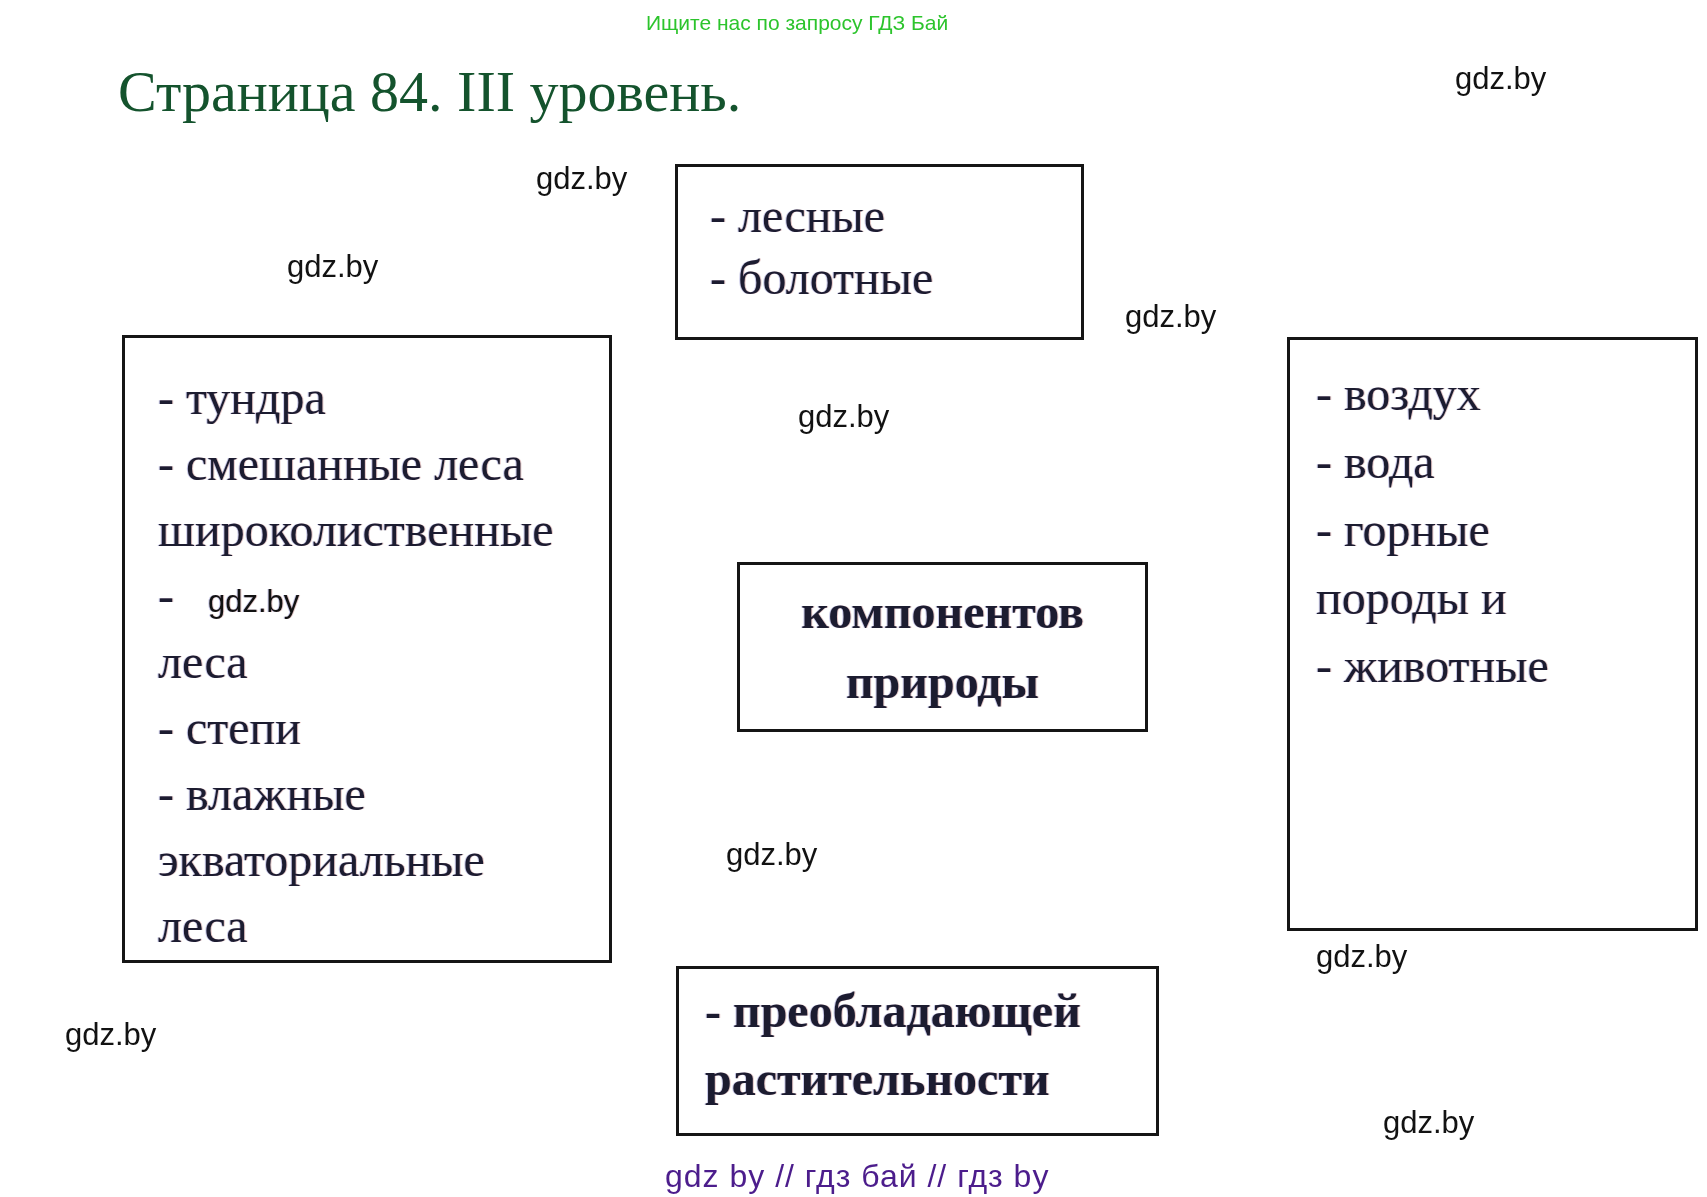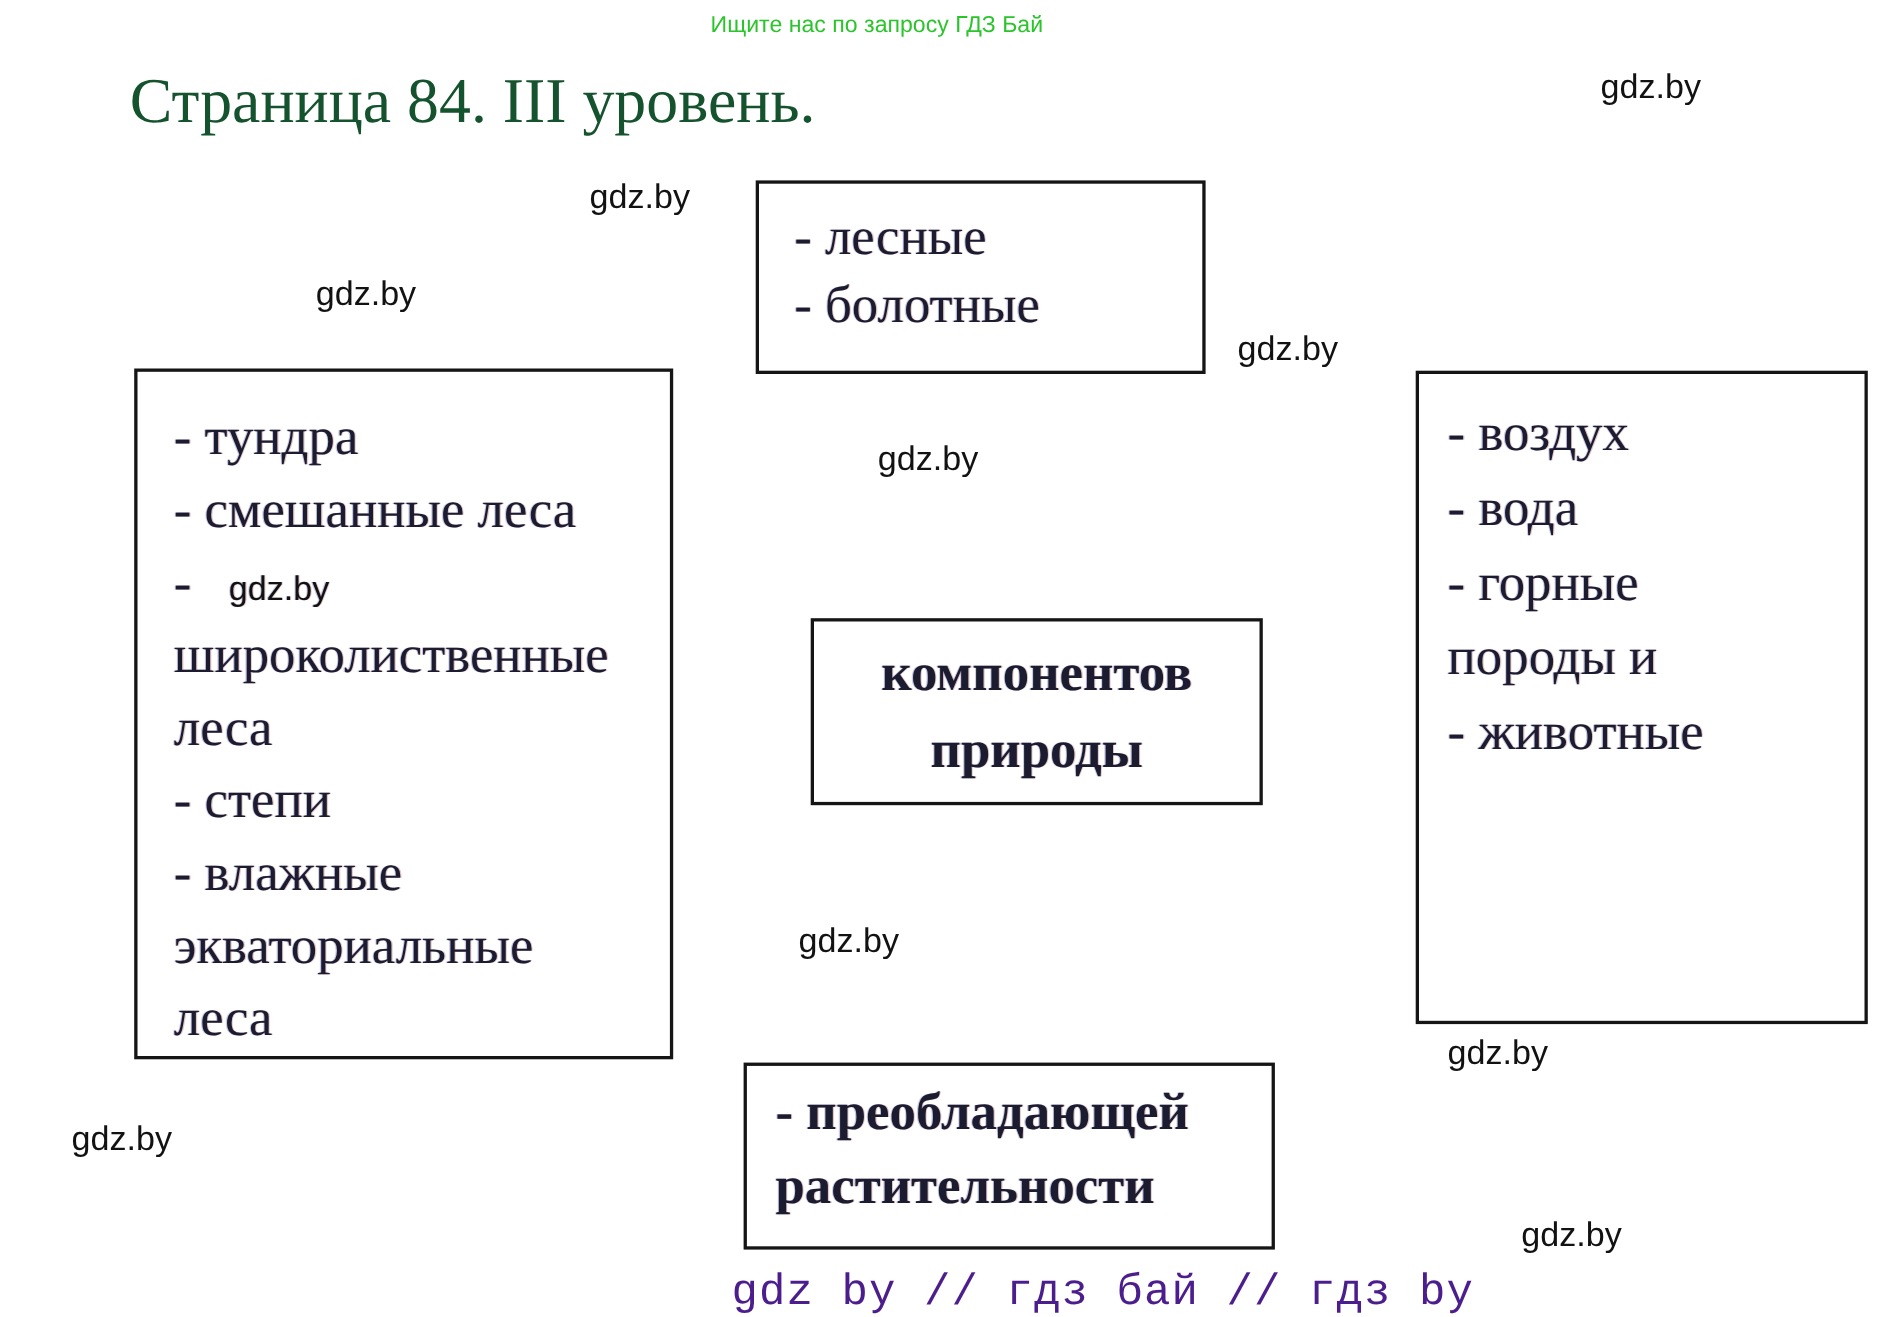--- a/index.html
+++ b/index.html
@@ -45,43 +45,43 @@
     border:3px solid #151515;
     background:#ffffff;
     box-sizing:border-box;
     font-family:"Liberation Serif", serif;
     color:#1c1c30;
     font-size:48px;
     text-shadow:1px 0 0 rgba(150,40,40,.25), -1px 0 0 rgba(40,40,160,.25);
   }
   .bline{white-space:nowrap;}
 
-  .box-top{left:675px;top:164px;width:409px;height:176px;padding:18px 0 0 32px;margin-left:12px;}
+  .box-top{left:675px;top:164px;width:409px;height:176px;padding:18px 0 0 32px;}
   .box-top .bline{height:62px;line-height:62px;}
 
   .box-left{left:122px;top:335px;width:490px;height:628px;padding:27px 0 0 33px;}
   .box-left .bline{height:66px;line-height:66px;}
 
   .box-center{left:737px;top:562px;width:411px;height:170px;padding:12px 0 0 0;
     font-weight:bold;text-align:center;}
   .box-center .bline{height:70px;line-height:70px;}
 
   .box-right{left:1287px;top:337px;width:411px;height:594px;padding:20px 0 0 26px;}
   .box-right .bline{height:68px;line-height:68px;}
 
   .box-bottom{left:676px;top:966px;width:483px;height:170px;padding:8px 0 0 26px;font-weight:bold;}
   .box-bottom .bline{height:68px;line-height:68px;}
 
   
   .footer{
     position:absolute;left:665px;top:1158px;
-    font-size:40px;line-height:36px;
+    font-size:32px;line-height:36px;
     color:#4c1d8c;
     letter-spacing:1px;
-    font-family:Liberation Mono, monospace;
+    font-family:Liberation Sans, sans-serif;
     white-space:nowrap;
   }
 </style>
 </head>
 <body>
 
 <div class="page">
 
   <div class="banner">Ищите нас по запросу ГДЗ Бай</div>
 
@@ -100,24 +100,24 @@
   <div class="wm" style="left:1383px;top:1106px;">gdz.by</div>
 
   <div class="box box-top">
     <div class="bline">- лесные</div>
     <div class="bline">- болотные</div>
   </div>
 
   <div class="box box-left">
     <div class="bline">- тундра</div>
     <div class="bline">- смешанные леса</div>
+    <div class="bline">широколиственные</div>
     <div class="bline">
       <span>-</span><span class="wm inline">gdz.by</span>
     </div>
-    <div class="bline">широколиственные</div>
     <div class="bline">леса</div>
     <div class="bline">- степи</div>
     <div class="bline">- влажные</div>
     <div class="bline">экваториальные</div>
     <div class="bline">леса</div>
   </div>
 
   <div class="box box-center">
     <div class="bline">компонентов</div>
     <div class="bline">природы</div>

